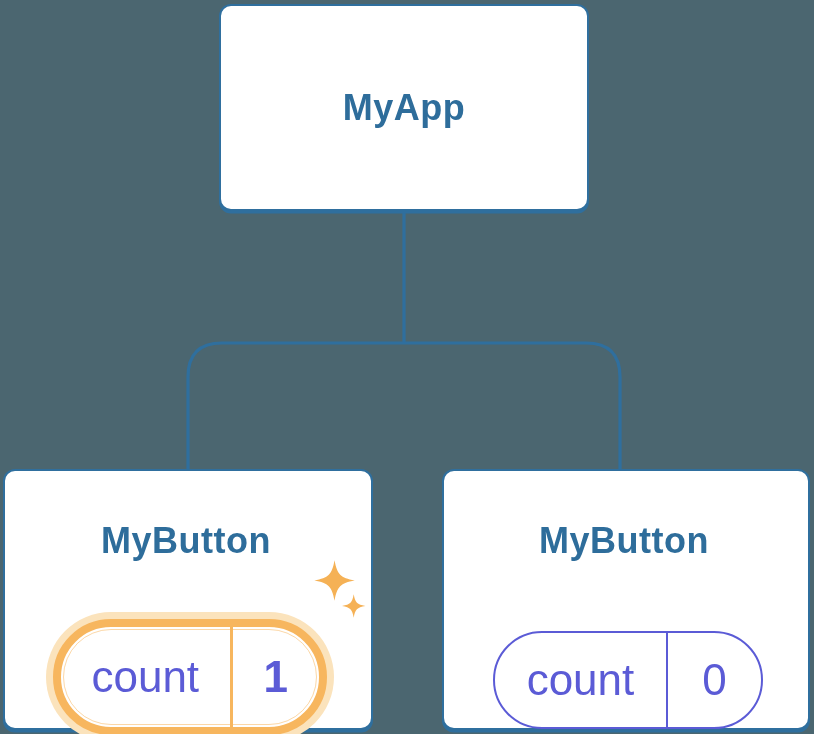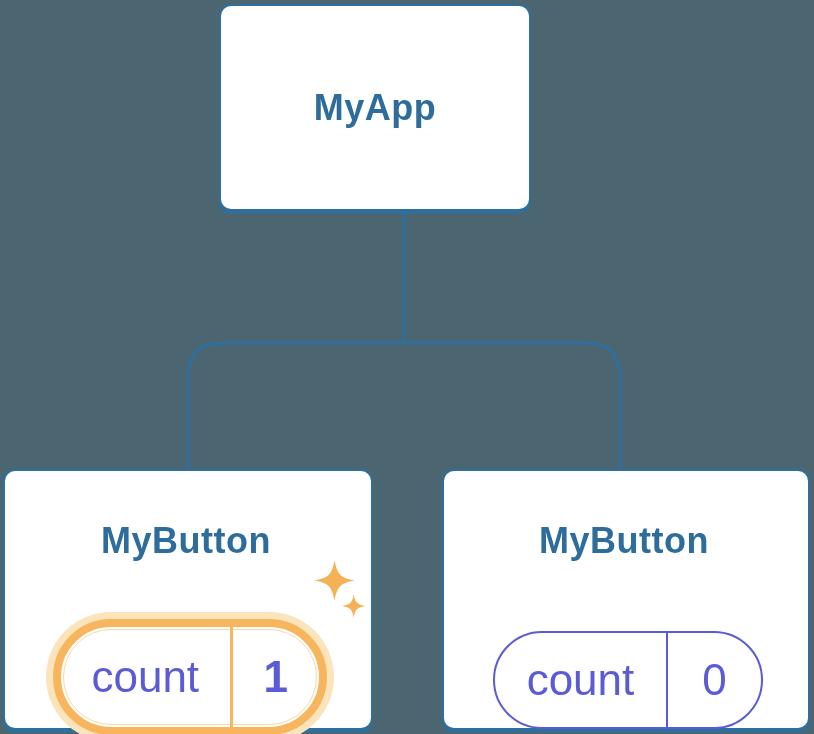--- a/index.html
+++ b/index.html
@@ -37,21 +37,21 @@
 
   .card {
     position: absolute;
     background: var(--card-bg);
     border: 2.5px solid var(--stroke-blue);
     border-radius: 12px;
     box-shadow: 0 2.5px 0 var(--stroke-blue);
   }
   .card-root {
     left: 219px; top: 4px;
-    width: 312px; height: 207px;
+    width: 370px; height: 207px;
     display: flex; align-items: center; justify-content: center;
   }
   .card-left  { left: 3px;   top: 469px; width: 370px; height: 261px; }
   .card-right { left: 442px; top: 469px; width: 368px; height: 261px; }
 
   .card-title {
     color: var(--title-blue);
     font-size: 36px;
     font-weight: 700;
     letter-spacing: 0.5px;

